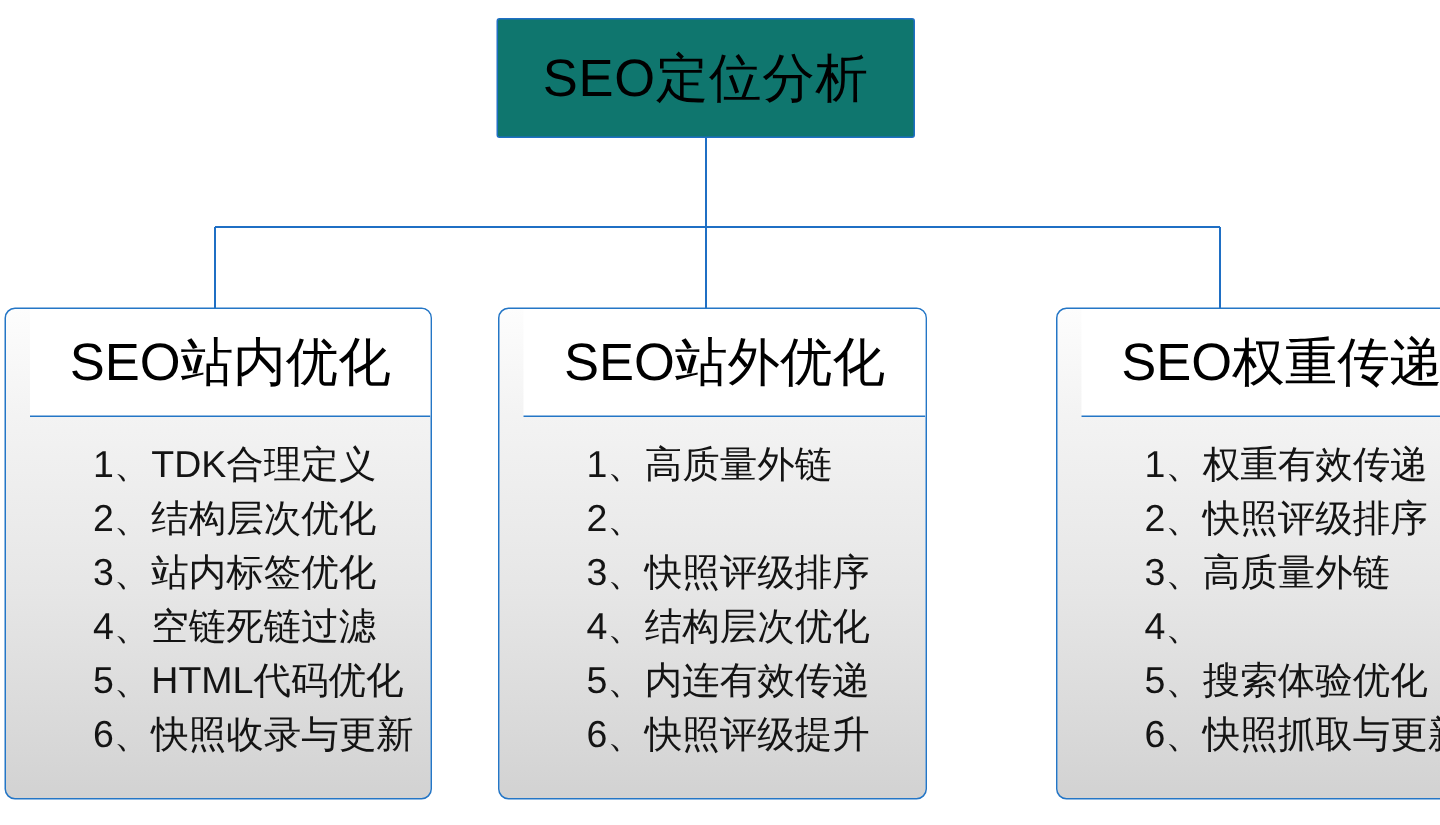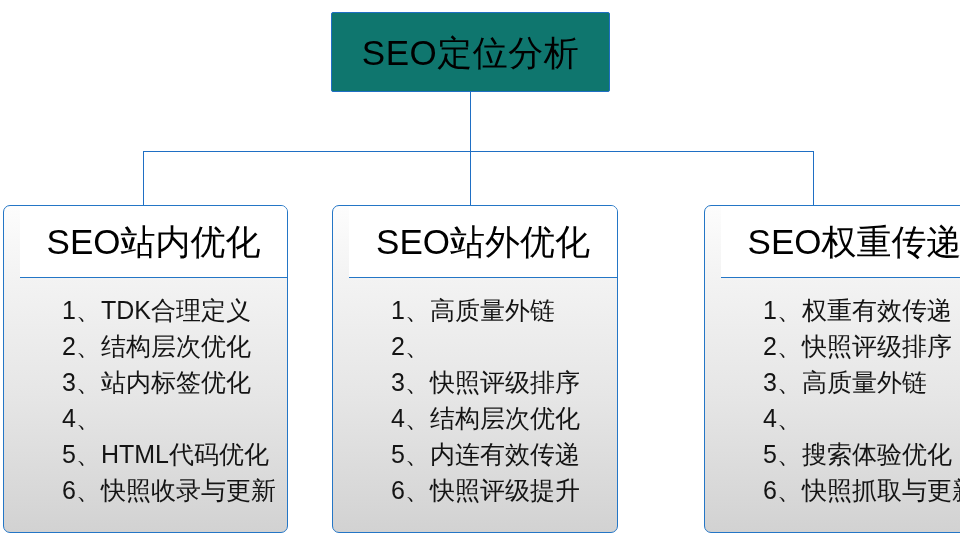--- a/index.html
+++ b/index.html
@@ -146,20 +146,21 @@
         <div class="item">
           <span class="num">2、</span>
           <span class="txt">结构层次优化</span>
         </div>
         <div class="item">
           <span class="num">3、</span>
           <span class="txt">站内标签优化</span>
         </div>
         <div class="item">
           <span class="num">4、</span>
+          <span class="txt">空链死链过滤</span>
         </div>
         <div class="item">
           <span class="num">5、</span>
           <span class="txt">HTML代码优化</span>
         </div>
         <div class="item">
           <span class="num">6、</span>
           <span class="txt">快照收录与更新</span>
         </div>
       </div>

